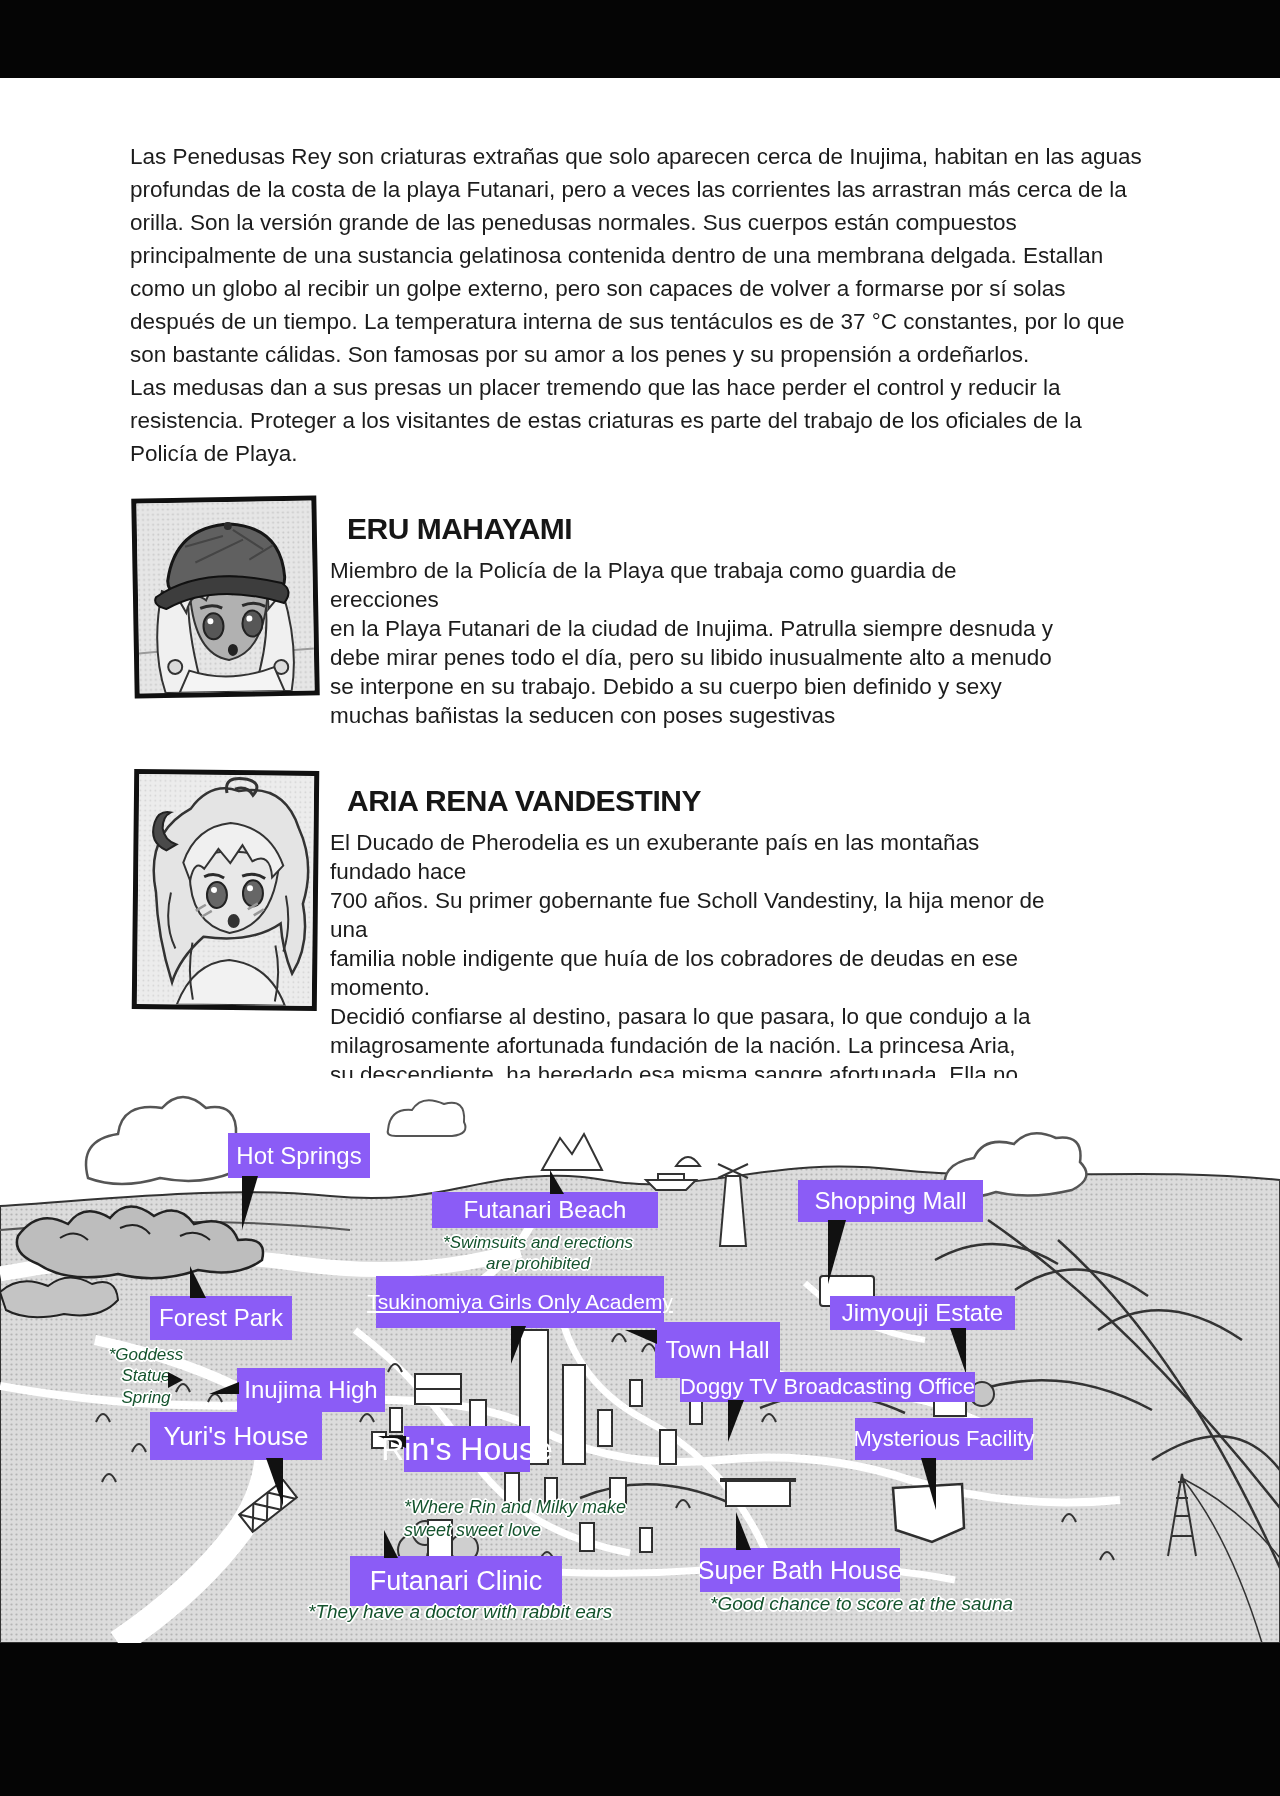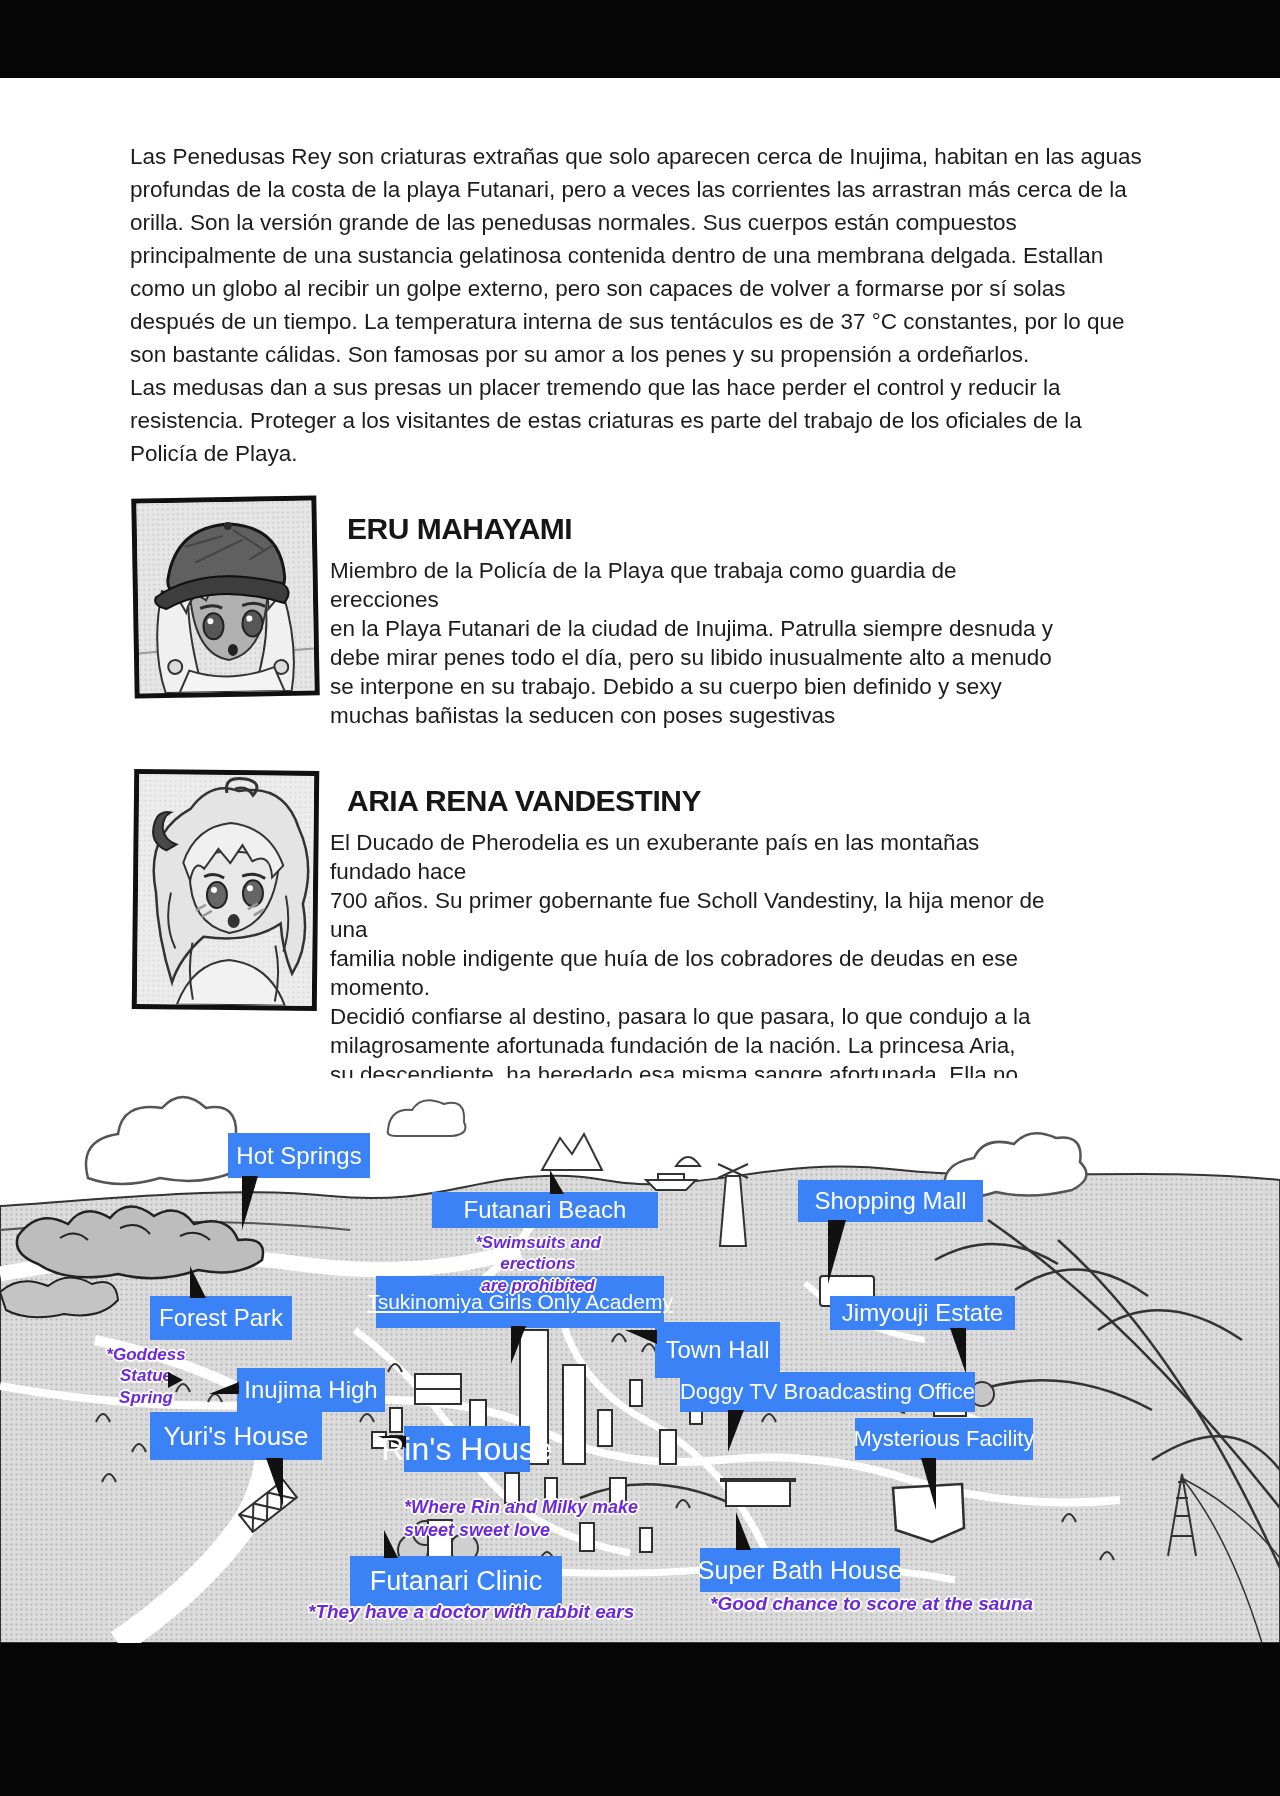--- a/index.html
+++ b/index.html
@@ -8,25 +8,25 @@
   .bar{position:absolute;left:0;width:1280px;background:#050505;}
   .content{position:absolute;top:78px;left:0;width:1280px;height:1565px;background:#fff;}
   .intro{position:absolute;left:130px;top:62px;width:1035px;font-size:22.5px;line-height:33px;
          color:#1c1c1c;white-space:pre-line;}
   .portrait{position:absolute;left:133px;border:5px solid #101010;background:#e9e9e9;box-sizing:border-box;}
   .pname{position:absolute;left:347px;font-size:30px;font-weight:bold;letter-spacing:-.5px;color:#161616;}
   .pdesc{position:absolute;left:330px;width:725px;font-size:22.5px;line-height:29px;color:#1c1c1c;
          white-space:pre-line;}
   .map{position:absolute;left:0;top:1000px;width:1280px;height:565px;}
   .map svg.bgart{position:absolute;left:0;top:0;}
-  .mlabel{position:absolute;background:#3b82f6;color:#fff;display:flex;align-items:center;
+  .mlabel{position:absolute;background:#8b5cf6;color:#fff;display:flex;align-items:center;
           justify-content:center;box-sizing:border-box;z-index:3;}
   .mlabel .txt{position:relative;z-index:4;white-space:nowrap;}
   .tail{position:absolute;width:0;height:0;z-index:2;}
-  .mnote{position:absolute;font-style:italic;font-weight:bold;color:#6d28d9;z-index:3;
+  .mnote{position:absolute;font-style:italic;font-weight:normal;color:#14532d;z-index:3;
          white-space:pre-line;line-height:1.25;
          text-shadow:-2px 0 #fff,2px 0 #fff,0 -2px #fff,0 2px #fff,-1px -1px #fff,1px 1px #fff,-1px 1px #fff,1px -1px #fff;}
   .arrow-right{position:absolute;width:0;height:0;border-left:15px solid #111;
                border-top:8px solid transparent;border-bottom:8px solid transparent;z-index:3;}
 </style>
 </head>
 <body>
 
 <div class="page">
   <div class="bar" style="top:0;height:78px;"></div>
@@ -268,21 +268,21 @@
         <span class="txt">Town Hall</span>
         </div>
       <div class="mlabel" style="left:830px;top:218px;width:185px;height:34px;font-size:24px;">
         <span class="tail" style="left:120px;bottom:-44px;border-top:46px solid #111;border-left:16px solid transparent;"></span>
         <span class="txt">Jimyouji Estate</span>
         </div>
       <div class="mlabel" style="left:237px;top:290px;width:148px;height:44px;font-size:24px;">
         <span class="tail" style="left:-28px;top:14px;border-right:30px solid #111;border-top:12px solid transparent;"></span>
         <span class="txt">Inujima High</span>
         </div>
-      <div class="mlabel" style="left:680px;top:294px;width:295px;height:40px;font-size:22px;">
+      <div class="mlabel" style="left:680px;top:294px;width:295px;height:30px;font-size:22px;">
         <span class="tail" style="left:48px;bottom:-40px;border-top:42px solid #111;border-right:16px solid transparent;"></span>
         <span class="txt">Doggy TV Broadcasting Office</span>
         </div>
       <div class="mlabel" style="left:150px;top:334px;width:172px;height:48px;font-size:26px;">
         <span class="tail" style="left:116px;bottom:-46px;border-top:48px solid #111;border-left:17px solid transparent;"></span>
         <span class="txt">Yuri's House</span>
         </div>
       <div class="mlabel" style="left:404px;top:348px;width:126px;height:46px;font-size:32px;">
         <span class="tail" style="left:-26px;top:10px;border-right:28px solid #111;border-bottom:12px solid transparent;"></span>
         <span class="txt">Rin's House</span>

